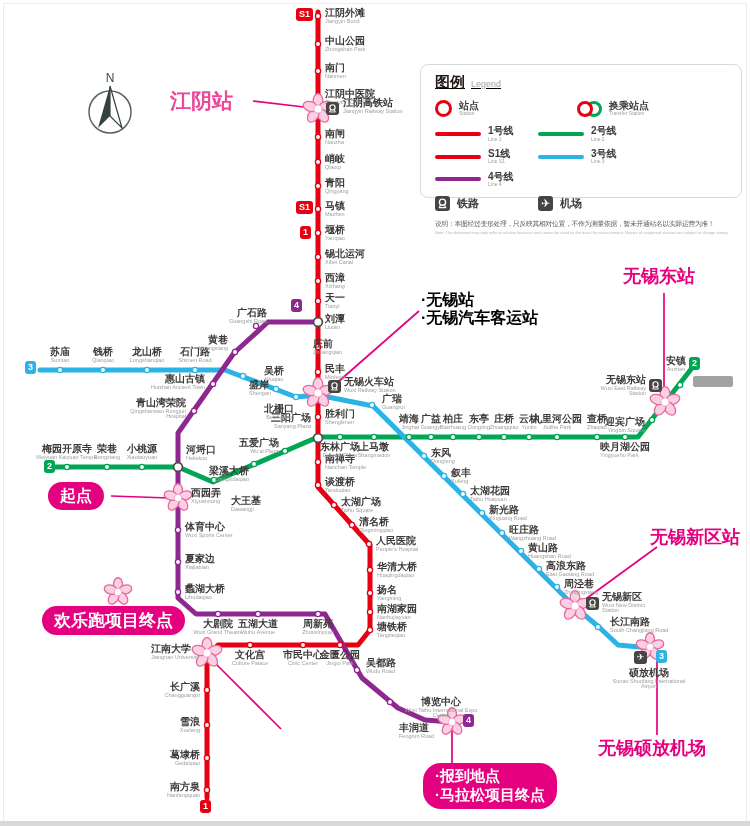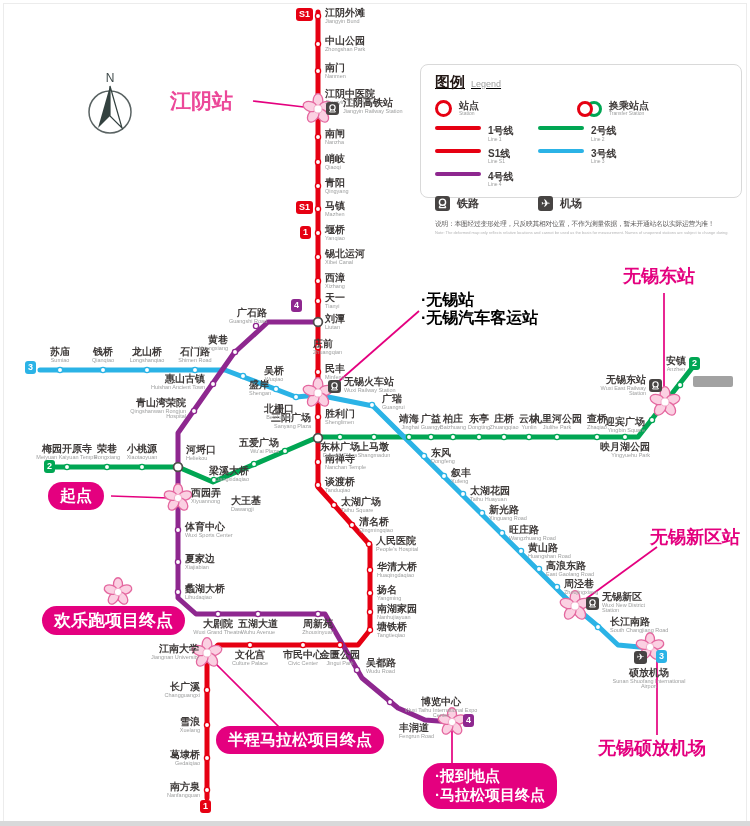--- a/index.html
+++ b/index.html
@@ -28,21 +28,21 @@
   .legend-row1{display:flex;align-items:center;margin-top:8px;}
   .ring{width:11px;height:11px;border:3px solid #e60012;border-radius:50%;background:#fff;display:inline-block;}
   .ring2{display:inline-flex;margin-left:98px;}
   .ring2 span{width:10px;height:10px;border-radius:50%;background:#fff;display:inline-block;}
   .ring2 span:first-child{border:3px solid #e60012;z-index:2;}
   .ring2 span:last-child{border:3px solid #00a653;margin-left:-7px;}
   .lg-item{margin-left:7px;line-height:1.05;}
   .lg-item b{display:block;font-size:10px;color:#3e3a39;}
   .lg-item i{display:block;font-style:normal;font-size:5px;color:#9fa0a0;}
   .legend-lines{display:flex;flex-wrap:wrap;margin-top:9px;}
-  .lg-line{display:flex;width:103px;margin-bottom:7px;}
+  .lg-line{display:flex;align-items:center;width:103px;margin-bottom:7px;}
   .lg-swatch{width:46px;height:4px;border-radius:2px;}
   .legend-fac{display:flex;margin-top:2px;}
   .lg-fac{display:flex;align-items:center;width:103px;}
   .lg-fac .micon{position:relative;width:15px;height:15px;}
   .lg-note{font-size:6.8px;color:#595757;margin-top:8px;letter-spacing:-0.3px;white-space:nowrap;}
   .lg-note-en{font-size:4px;color:#b5b5b6;margin-top:1px;white-space:nowrap;overflow:hidden;}
   .bottom-strip{position:absolute;left:0;top:821px;width:750px;height:5px;background:#d8d9da;}
 </style>
 </head>
 <body>
@@ -433,21 +433,21 @@
       <span class="en">Jingui Park</span>
     </div>
     <div class="st-label" style="text-align: center; left: 303px; top: 650px; transform: translate(-50%, 0px);">
       <span class="cn">市民中心</span>
       <span class="en">Civic Center</span>
     </div>
     <div class="st-label" style="text-align: center; left: 250px; top: 650px; transform: translate(-50%, 0px);">
       <span class="cn">文化宫</span>
       <span class="en">Culture Palace</span>
     </div>
-    <div class="st-label" style="text-align: right; left: 199px; top: 652px; transform: translate(-100%, -50%);">
+    <div class="st-label" style="text-align: left; left: 199px; top: 652px; transform: translate(-100%, -50%);">
       <span class="cn">江南大学</span>
       <span class="en">Jiangnan University</span>
     </div>
     <div class="st-label" style="text-align: right; left: 200px; top: 690px; transform: translate(-100%, -50%);">
       <span class="cn">长广溪</span>
       <span class="en">Changguangxi</span>
     </div>
     <div class="st-label" style="text-align: right; left: 200px; top: 725px; transform: translate(-100%, -50%);">
       <span class="cn">雪浪</span>
       <span class="en">Xuelang</span>
@@ -521,21 +521,21 @@
       <span class="en">Yunlin</span>
     </div>
     <div class="st-label" style="text-align: center; left: 557px; top: 430px; transform: translate(-50%, -100%);">
       <span class="cn">九里河公园</span>
       <span class="en">Jiulihe Park</span>
     </div>
     <div class="st-label" style="text-align: center; left: 597px; top: 430px; transform: translate(-50%, -100%);">
       <span class="cn">查桥</span>
       <span class="en">Zhaqiao</span>
     </div>
-    <div class="st-label" style="text-align: right; left: 625px; top: 442px; transform: translate(-50%, 0px);">
+    <div class="st-label" style="text-align: left; left: 625px; top: 442px; transform: translate(-50%, 0px);">
       <span class="cn">映月湖公园</span>
       <span class="en">Yingyuehu Park</span>
     </div>
     <div class="st-label" style="text-align: right; left: 645px; top: 425px; transform: translate(-100%, -50%);">
       <span class="cn">迎宾广场</span>
       <span class="en">Yingbin Square</span>
     </div>
     <div class="st-label" style="text-align: right; left: 646px; top: 386px; transform: translate(-100%, -50%);">
       <span class="cn">无锡东站</span>
       <span class="en" style="width: 52px;">Wuxi East Railway Station</span>
@@ -716,19 +716,18 @@
     <div class="callout-text" style="color: #ec4899; left: 170px; top: 89px; font-size: 21px;">江阴站</div>
     <div class="callout-text" style="color: #000000; left: 421px; top: 291px; font-size: 16px;">
       <div>·无锡站</div>
       <div>·无锡汽车客运站</div>
     </div>
     <div class="callout-text" style="color: rgb(228, 0, 127); left: 623px; top: 266px; font-size: 18px;">无锡东站</div>
     <div class="callout-text" style="color: rgb(228, 0, 127); left: 650px; top: 527px; font-size: 18px;">无锡新区站</div>
     <div class="callout-text" style="color: rgb(228, 0, 127); left: 598px; top: 738px; font-size: 18px;">无锡硕放机场</div>
     <div class="pill" style="left: 48px; top: 482px; font-size: 16px;">起点</div>
     <div class="pill" style="left: 42px; top: 606px; font-size: 17px;">欢乐跑项目终点</div>
-    <div class="pill" style="left: 216px; top: 726px; font-size: 16px;">半程马拉松项目终点</div>
     <div class="pill" style="left: 423px; top: 763px; font-size: 15px;">
       <div>·报到地点</div>
       <div>·马拉松项目终点</div>
     </div>
     <div class="gray-tag" style="left: 693px; top: 376px; width: 40px; height: 11px;"></div>
   </div>
 
 </body></html>

